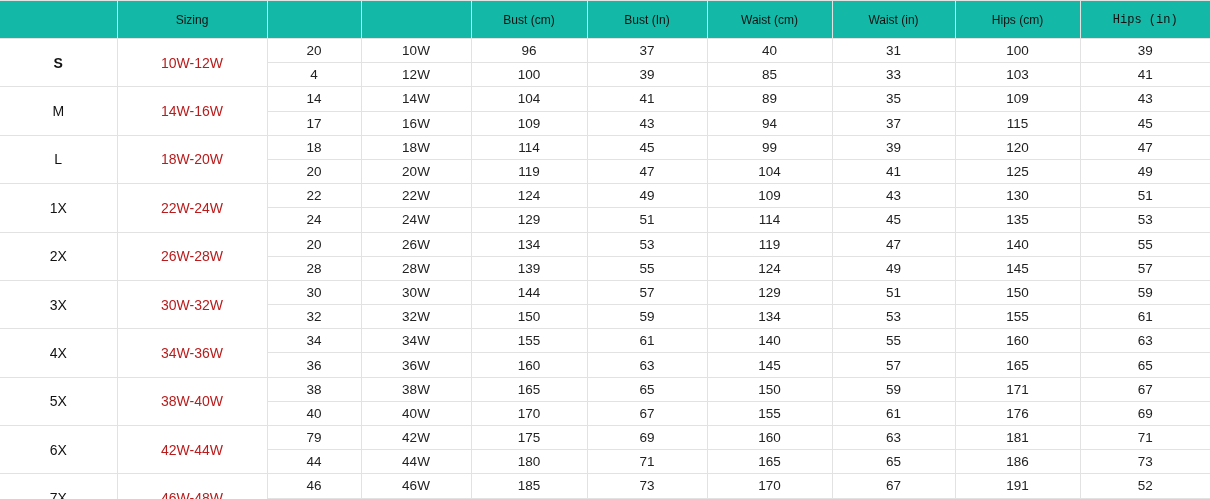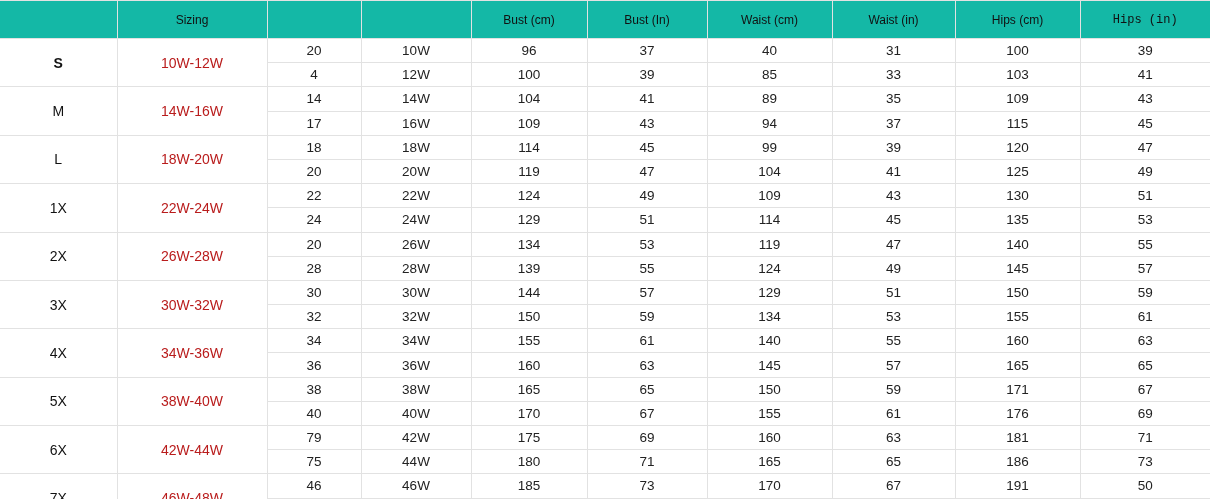--- a/index.html
+++ b/index.html
@@ -290,40 +290,40 @@
         <td>79</td>
         <td>42W</td>
         <td>175</td>
         <td>69</td>
         <td>160</td>
         <td>63</td>
         <td>181</td>
         <td>71</td>
       </tr>
       <tr>
-        <td>75</td>
+        <td>44</td>
         <td>44W</td>
         <td>180</td>
         <td>71</td>
         <td>165</td>
         <td>65</td>
         <td>186</td>
         <td>73</td>
       </tr>
       <tr>
         <td class="alpha" rowspan="2">7X</td>
         <td class="wrange" rowspan="2">46W-48W</td>
         <td>46</td>
         <td>46W</td>
         <td>185</td>
         <td>73</td>
         <td>170</td>
         <td>67</td>
         <td>191</td>
-        <td>50</td>
+        <td>52</td>
       </tr>
       <tr>
         <td>48</td>
         <td>48W</td>
         <td>190</td>
         <td>75</td>
         <td>175</td>
         <td>69</td>
         <td>196</td>
         <td>77</td>

